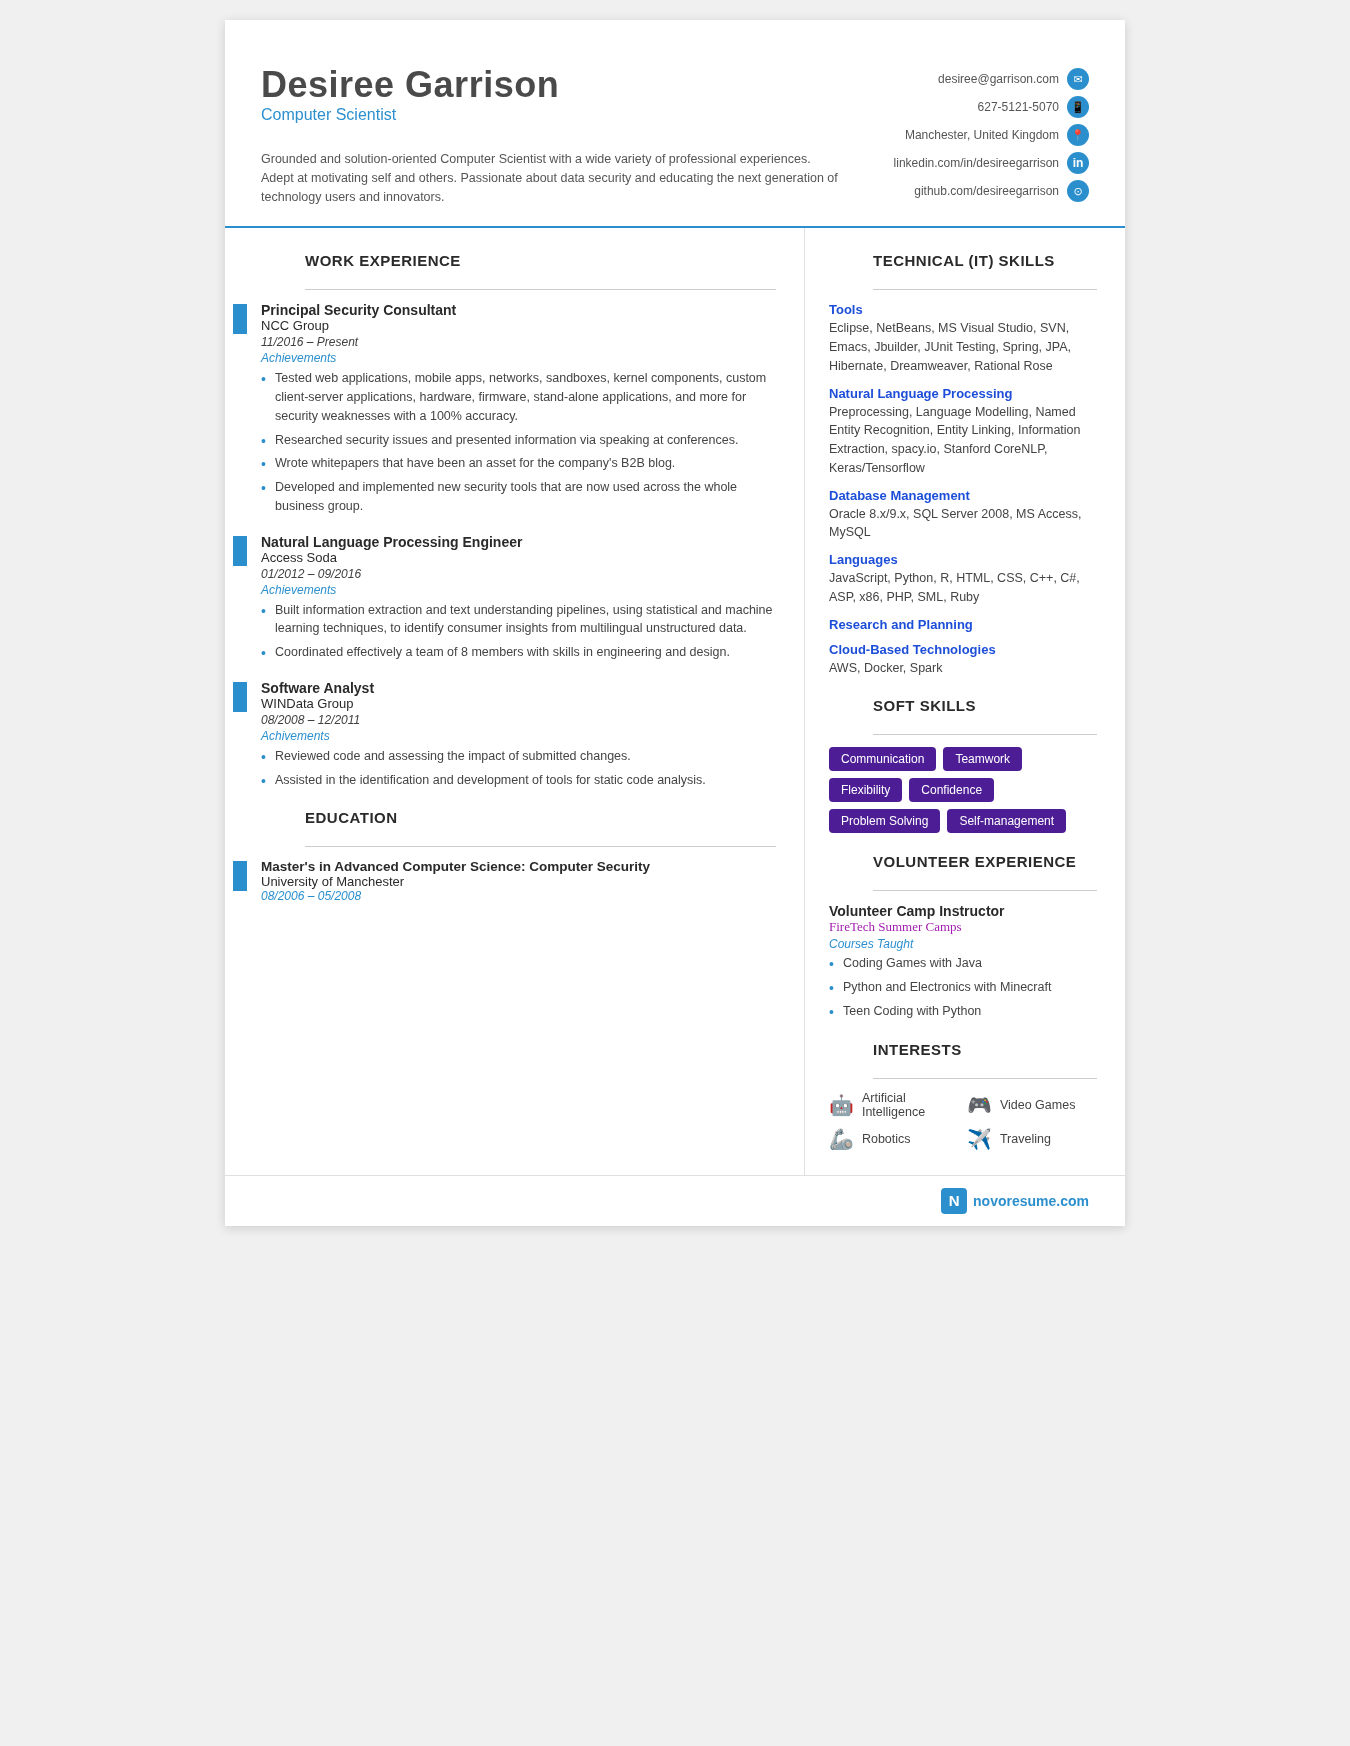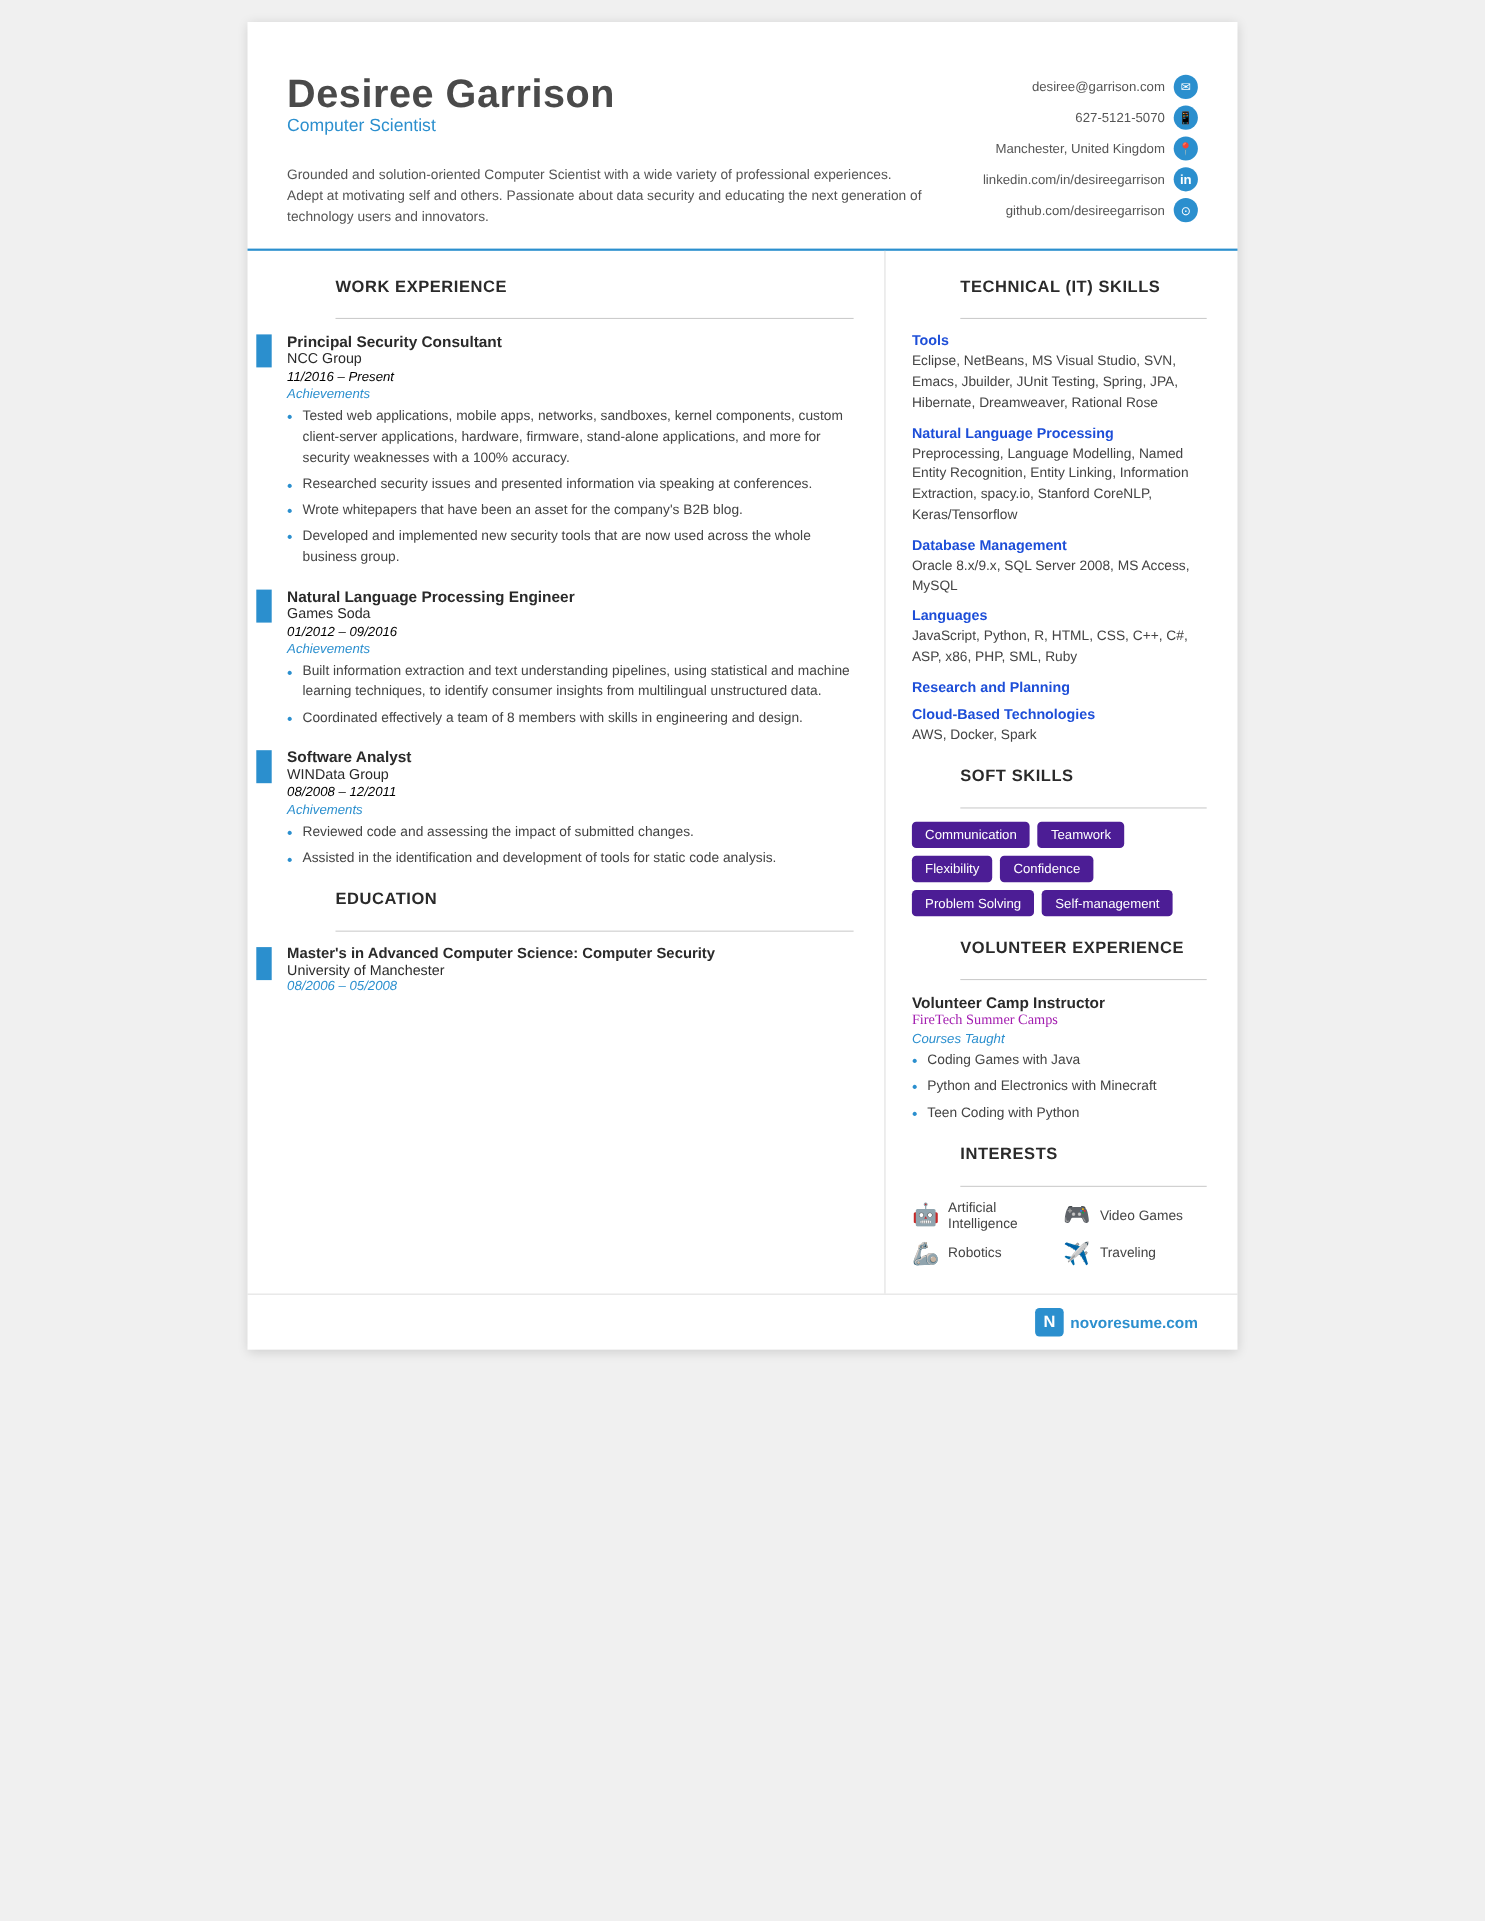--- a/index.html
+++ b/index.html
@@ -115,21 +115,21 @@
       font-weight: bold;
       color: #2a2a2a;
     }
     .job-company {
       font-size: 13px;
       color: #2a2a2a;
       margin-bottom: 2px;
     }
     .job-date {
       font-size: 12px;
-      color: #000000;
+      color: #404040;
       font-style: italic;
       margin-bottom: 2px;
     }
     .job-achievements-label {
       font-size: 12px;
       color: #2b8fce;
       font-style: italic;
       margin-bottom: 4px;
     }
     .bullet-list {
@@ -322,21 +322,21 @@
         <ul class="bullet-list">
           <li>Tested web applications, mobile apps, networks, sandboxes, kernel components, custom client-server applications, hardware, firmware, stand-alone applications, and more for security weaknesses with a 100% accuracy.</li>
           <li>Researched security issues and presented information via speaking at conferences.</li>
           <li>Wrote whitepapers that have been an asset for the company's B2B blog.</li>
           <li>Developed and implemented new security tools that are now used across the whole business group.</li>
         </ul>
       </div>
 
       <div class="job-block">
         <div class="job-title">Natural Language Processing Engineer</div>
-        <div class="job-company">Games Soda</div>
+        <div class="job-company">Access Soda</div>
         <div class="job-date">01/2012 – 09/2016</div>
         <div class="job-achievements-label">Achievements</div>
         <ul class="bullet-list">
           <li>Built information extraction and text understanding pipelines, using statistical and machine learning techniques, to identify consumer insights from multilingual unstructured data.</li>
           <li>Coordinated effectively a team of 8 members with skills in engineering and design.</li>
         </ul>
       </div>
 
       <div class="job-block">
         <div class="job-title">Software Analyst</div>

